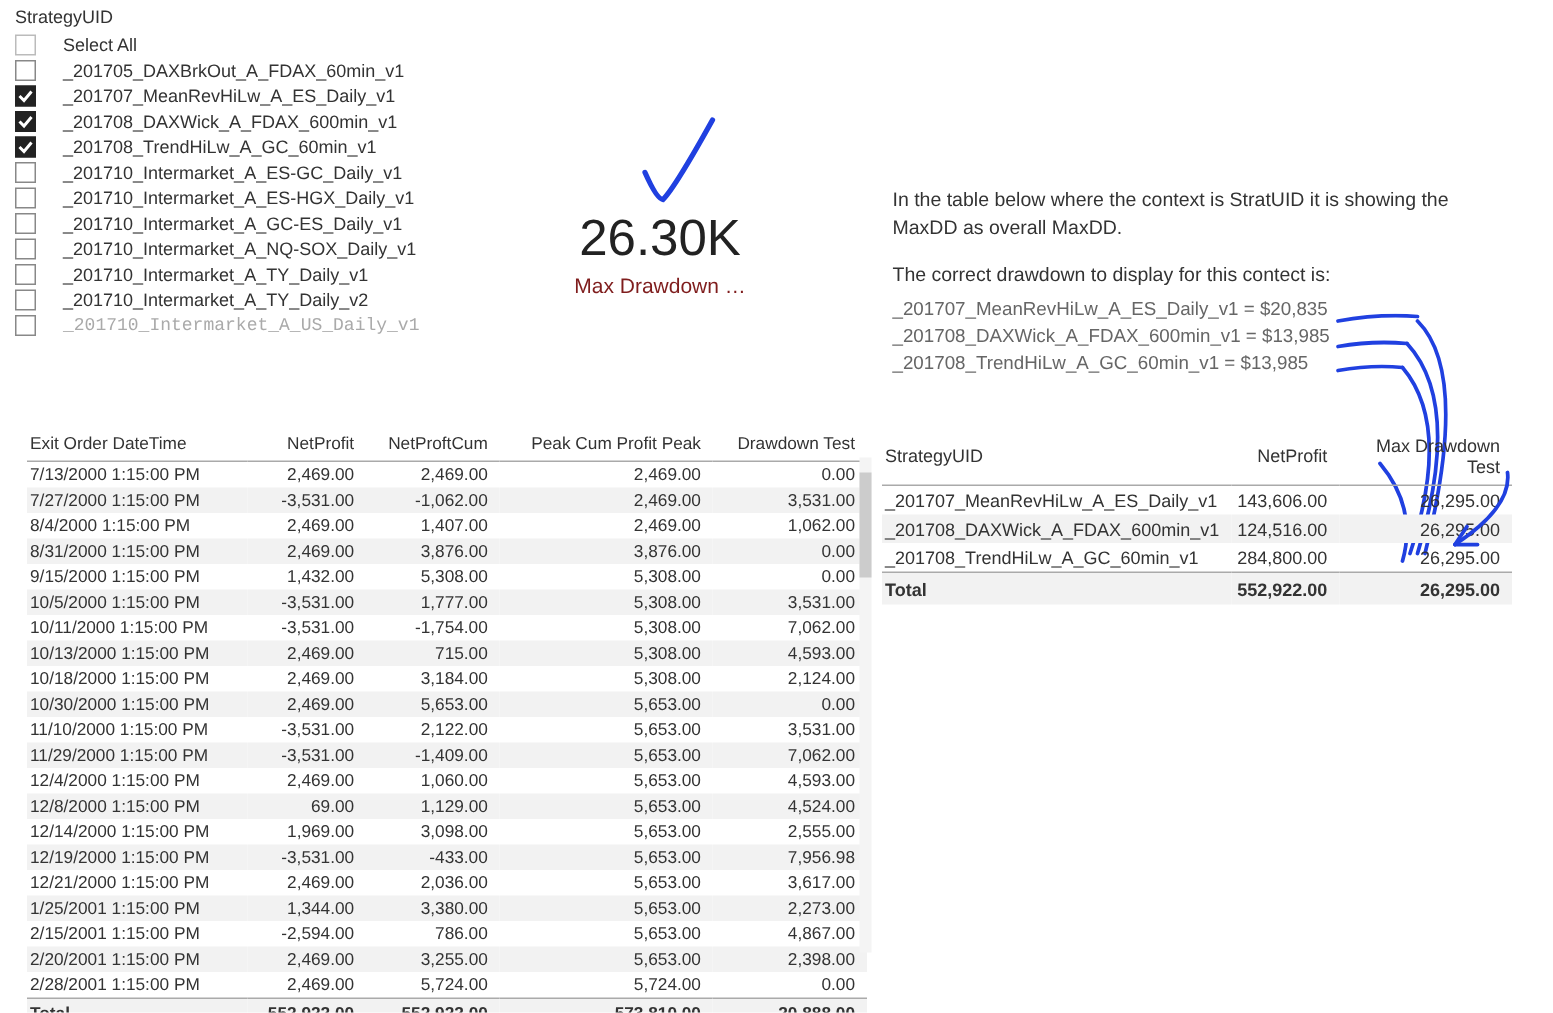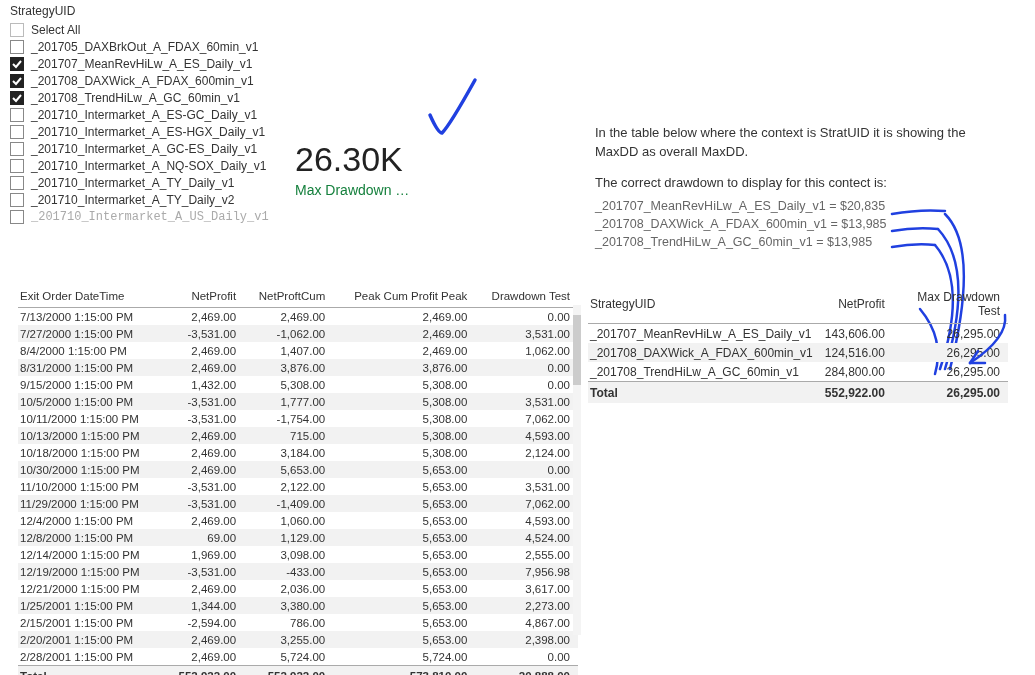--- a/index.html
+++ b/index.html
@@ -10,37 +10,37 @@
       background: #fff;
       width: 1035px;
       height: 675px;
       overflow: hidden;
     }
     .top-row { display: flex; height: 270px; }
     .slicer { width: 295px; padding: 4px 10px; }
     .slicer-title { font-size: 12px; margin-bottom: 3px; color: #333; }
     .slicer-list { max-height: 240px; overflow-y: auto; }
     .slicer-item {
-      display: flex; align-items: center; gap: 7px;
+      display: flex; align-items: center; gap: 18px;
       padding: 1.5px 0; font-size: 12px; color: #333; cursor: pointer;
     }
     .slicer-item.faded { color: #aaa; font-family: Liberation Mono, monospace; }
     .cb {
       width: 14px; height: 14px; border: 1px solid #888;
       display: inline-flex; align-items: center; justify-content: center;
       background: #fff; flex: 0 0 14px;
     }
     .cb.checked { background: #222; border-color: #222; }
     .cb.checked svg { display: block; }
     .cb svg { display: none; width: 10px; height: 10px; }
     .cb.selectall { border-color: #bbb; }
 
-    .kpi { width: 290px; padding-top: 140px; position: relative; }
+    .kpi { width: 290px; text-align: center; padding-top: 140px; position: relative; }
     .kpi-value { font-size: 34px; color: #222; font-weight: 400; }
-    .kpi-label { font-size: 14px; color: #15803d; margin-top: 3px; }
+    .kpi-label { font-size: 14px; color: #7f1d1d; margin-top: 3px; }
     .kpi svg.checkmark { position: absolute; top: 75px; left: 125px; }
 
     .note { width: 430px; padding: 100px 10px 0 10px; font-size: 13px; color: #333; line-height: 1.45; position: relative; margin-top: 24px; }
     .note .para2 { margin-top: 12px; }
     .note .vals { margin-top: 4px; color: #666; font-size: 12.5px; }
     .note svg.scribble { position: absolute; top: 185px; left: 305px; }
 
     .bottom-row { display: flex; margin-top: 15px; }
     .table-wrap-left { width: 560px; margin-left: 18px; position: relative; }
     .table-wrap-right { width: 420px; margin-left: 10px; position: relative; }

